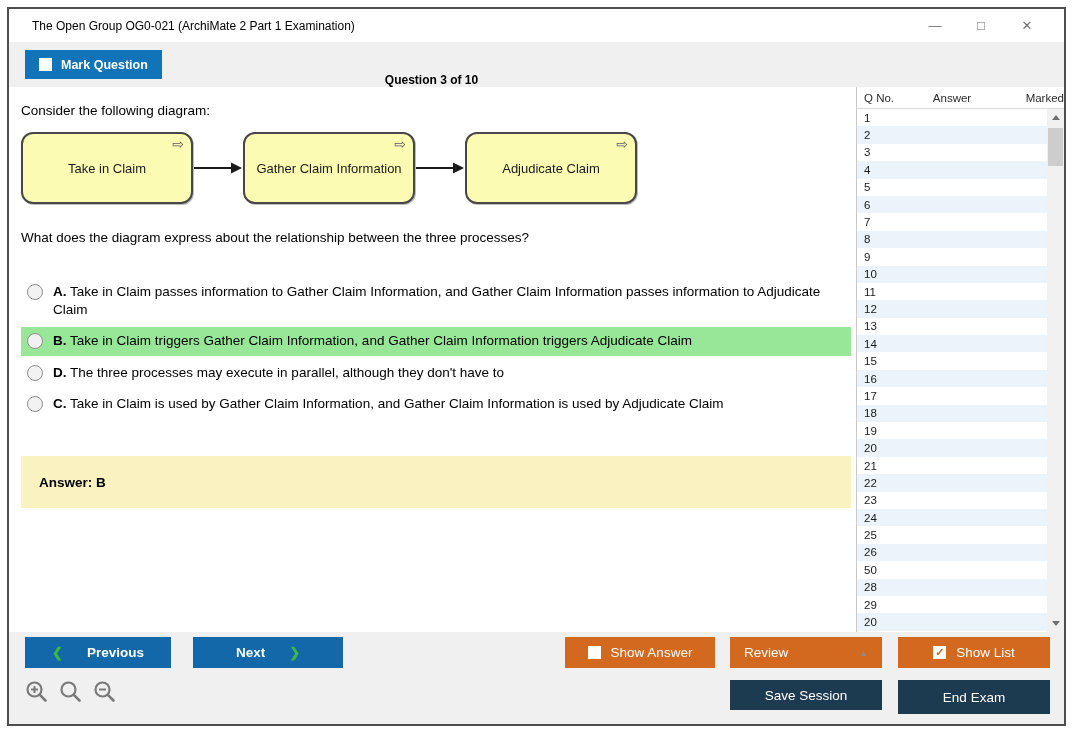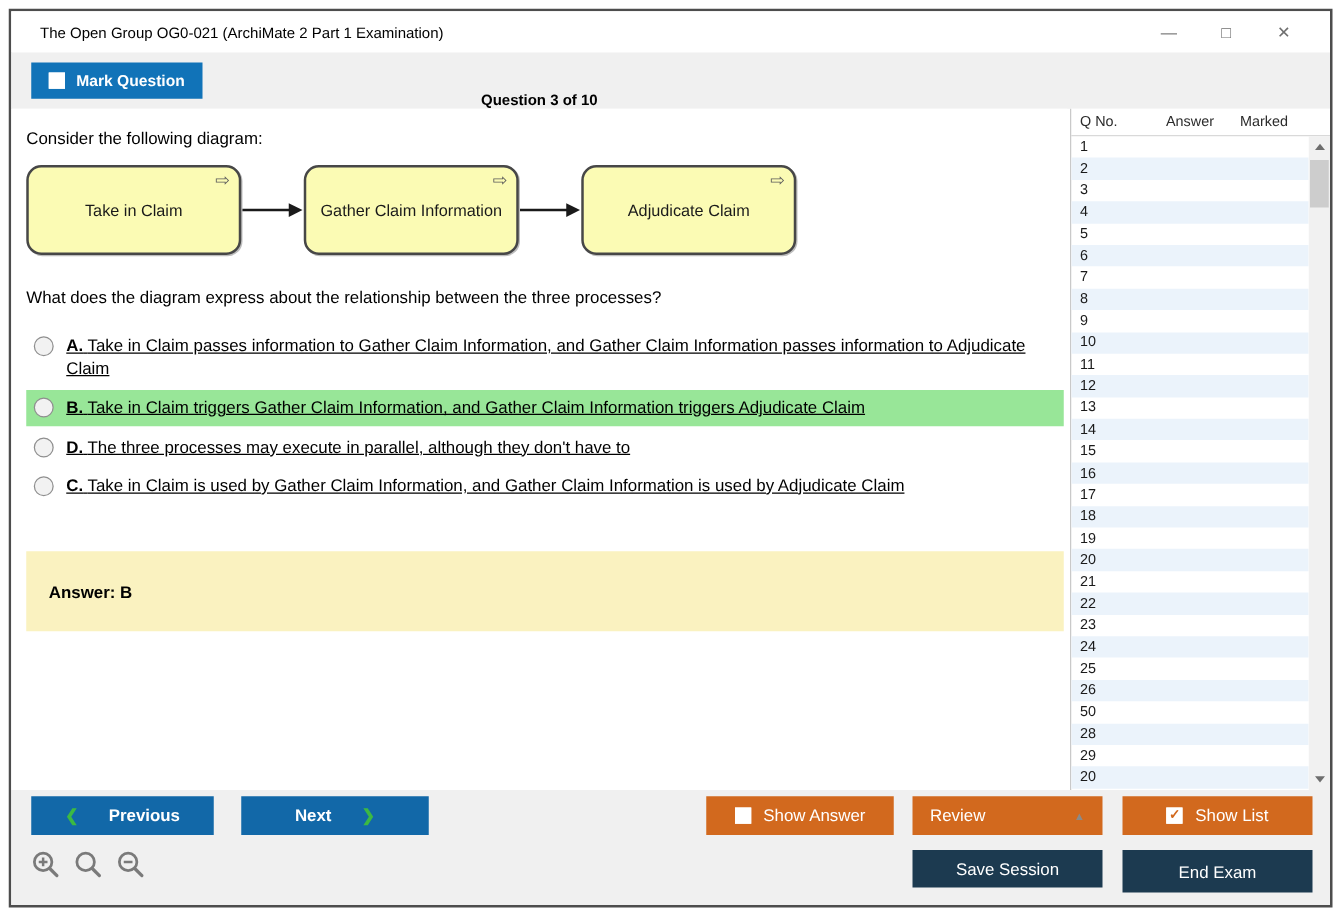--- a/index.html
+++ b/index.html
@@ -24,35 +24,35 @@
 
   
   .diagram { display:flex; align-items:center; margin:14px 0 0 12px; }
   .proc-box { position:relative; width:172px; height:72px; background:#fbfbb4; border:2px solid #474747; border-radius:12px; display:flex; align-items:center; justify-content:center; text-align:center; font-size:13px; color:#1a1a1a; padding:4px 10px; box-shadow:1px 1px 0 #bdbdbd; }
   .proc-icon { position:absolute; top:1px; right:7px; font-size:14px; color:#5c5c5c; line-height:1.3; }
   .connector { width:50px; height:14px; flex-shrink:0; }
 
   .prompt { font-size:13.5px; color:#000; margin:26px 0 0 12px; }
 
   
-  .options { margin:18px 0 0 12px; width:830px;text-decoration:underline; }
+  .options { margin:33px 0 0 12px; width:830px; }
   .option { display:flex; gap:10px; padding:5px 8px 5px 6px; margin-bottom:3px; align-items:flex-start; }
   .option.selected { background:#98e698; }
   .radio { width:16px; height:16px; border-radius:50%; border:1px solid #8f8f8f; background:#f2f2f2; flex-shrink:0; margin-top:1px; cursor:pointer; }
   .opt-text { font-size:13.5px; color:#000; line-height:1.35; }
   .opt-text b { font-weight:bold; }
 
   
-  .answer-box { margin:38px 0 0 12px; width:830px; height:64px; background:#faf2c0; display:flex; align-items:center; }
+  .answer-box { margin:38px 0 0 12px; width:830px; height:52px; background:#faf2c0; display:flex; align-items:center; }
   .answer-text { font-size:13.5px; font-weight:bold; color:#000; padding-left:18px; }
 
   
   .sidebar { position:absolute; right:0; top:78px; width:208px; height:545px; background:#ffffff; border-left:1px solid #c9c9c9; }
   .list-header { height:22px; display:grid; grid-template-columns:55px 1fr 72px; align-items:center; font-size:11.5px; color:#2b2b2b; border-bottom:1px solid #d9d9d9; }
-  .lh-q { padding-left:7px; } .lh-a { text-align:center; } .lh-m { text-align:left; }
+  .lh-q { padding-left:7px; } .lh-a { text-align:center; } .lh-m { text-align:right; }
   .qrows { position:absolute; left:0; right:17px; top:22px; bottom:0; overflow:hidden; }
   .qrow { height:17.4px; display:flex; align-items:center; font-size:11.5px; color:#1a1a1a; cursor:pointer; }
   .qrow:nth-child(even) { background:#ebf3fb; }
   .qnum { padding-left:7px; }
   .sb-track { position:absolute; right:0; top:22px; bottom:0; width:17px; background:#f1f1f1; }
   .sb-btn { position:absolute; left:0; width:17px; height:17px; display:flex; align-items:center; justify-content:center; cursor:pointer; }
   .sb-up { top:0; } .sb-down { bottom:0; }
   .tri-up { width:0; height:0; border-left:4px solid transparent; border-right:4px solid transparent; border-bottom:5px solid #6e6e6e; }
   .tri-down { width:0; height:0; border-left:4px solid transparent; border-right:4px solid transparent; border-top:5px solid #6e6e6e; }
   .sb-thumb { position:absolute; left:1px; top:19px; width:15px; height:38px; background:#cdcdcd; cursor:pointer; }

